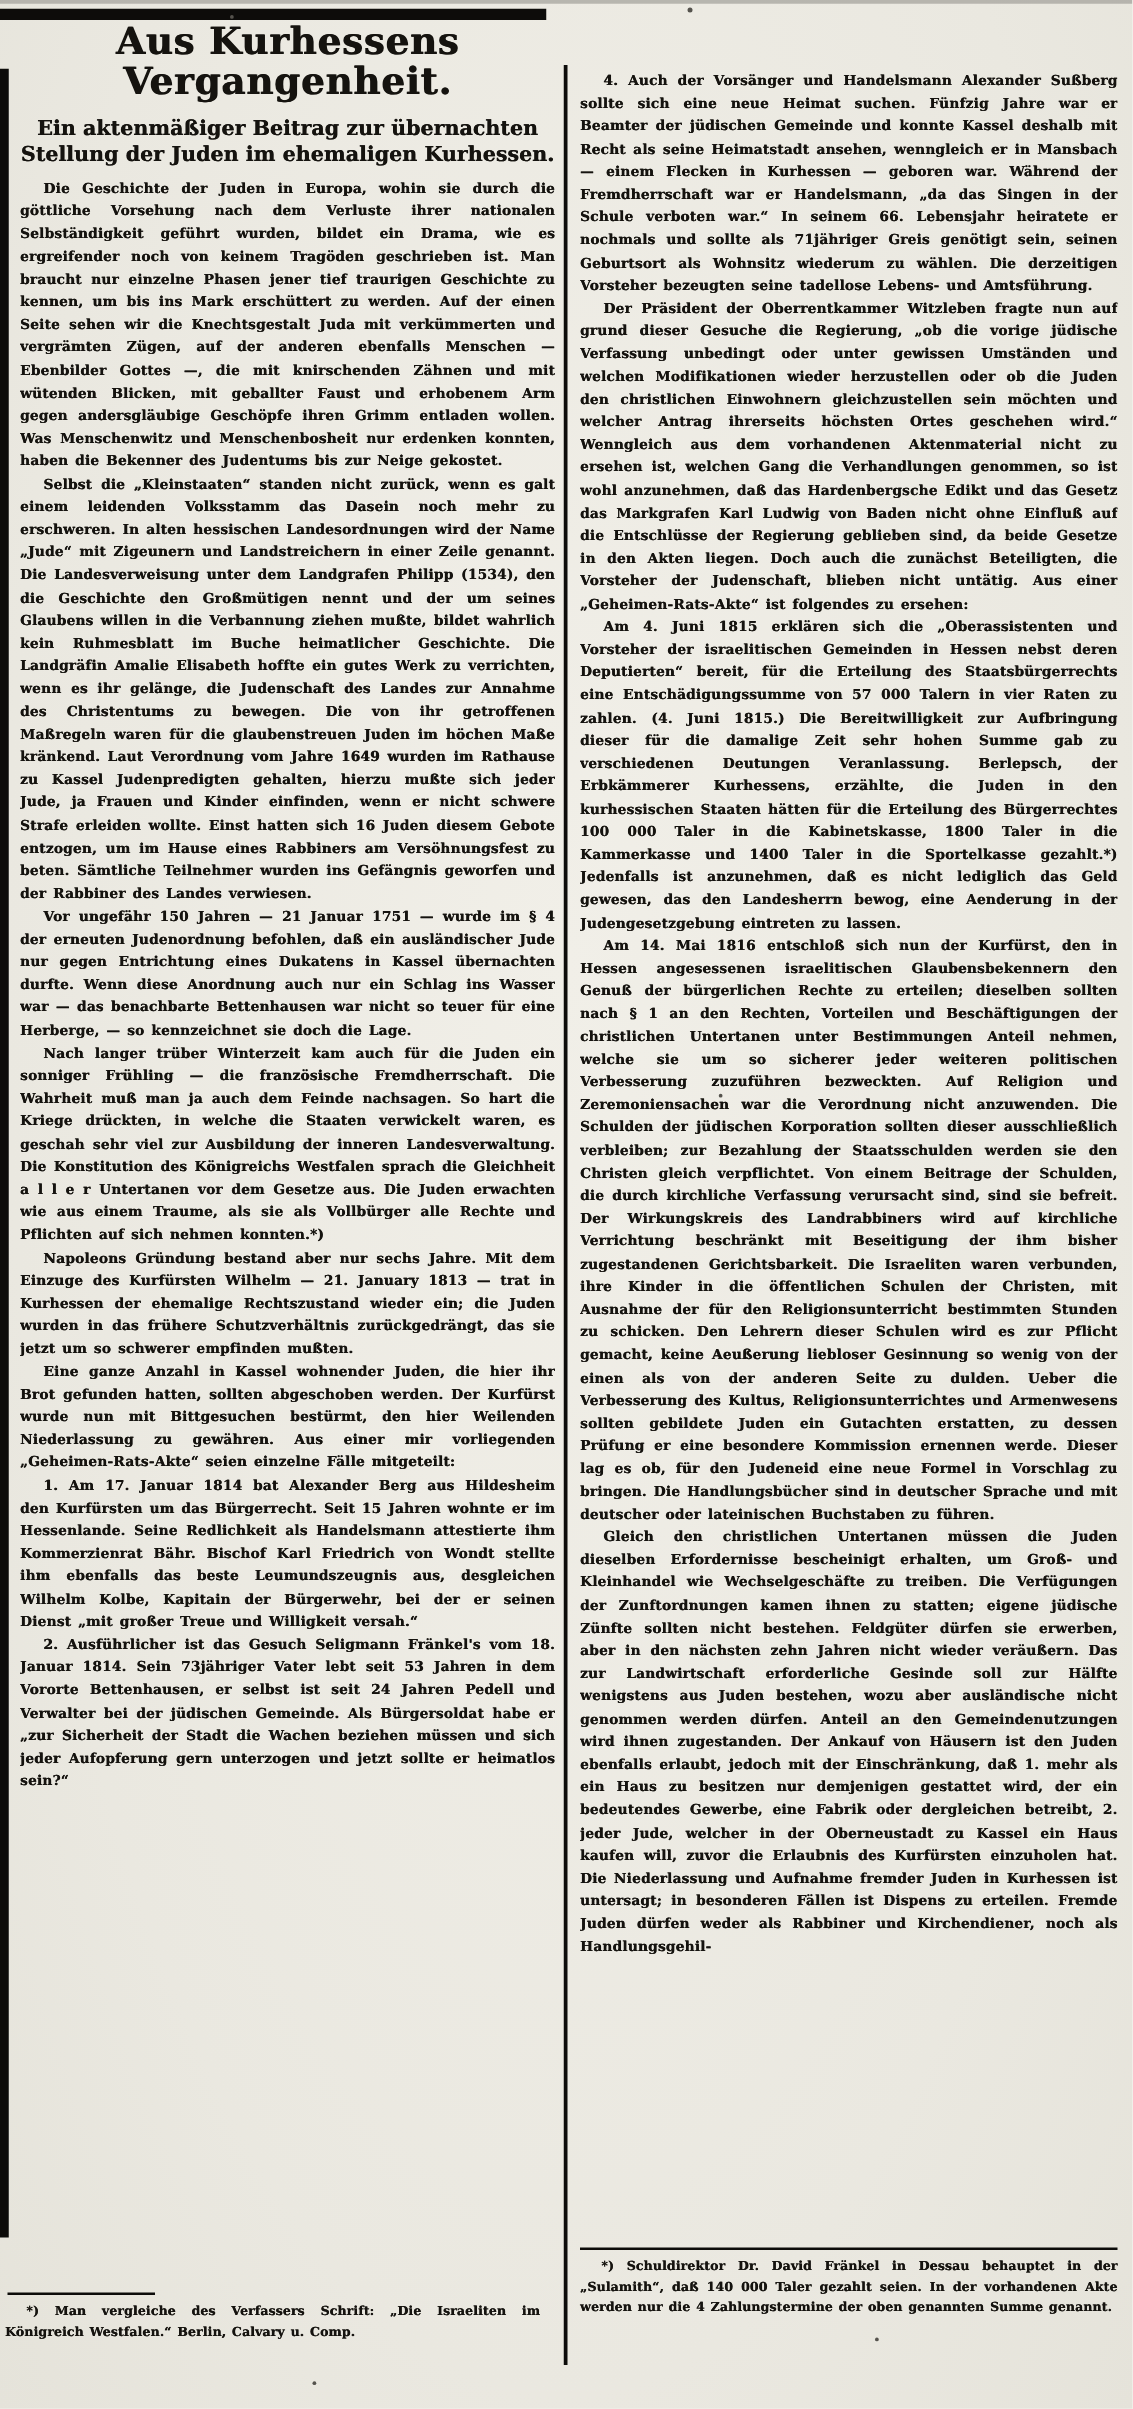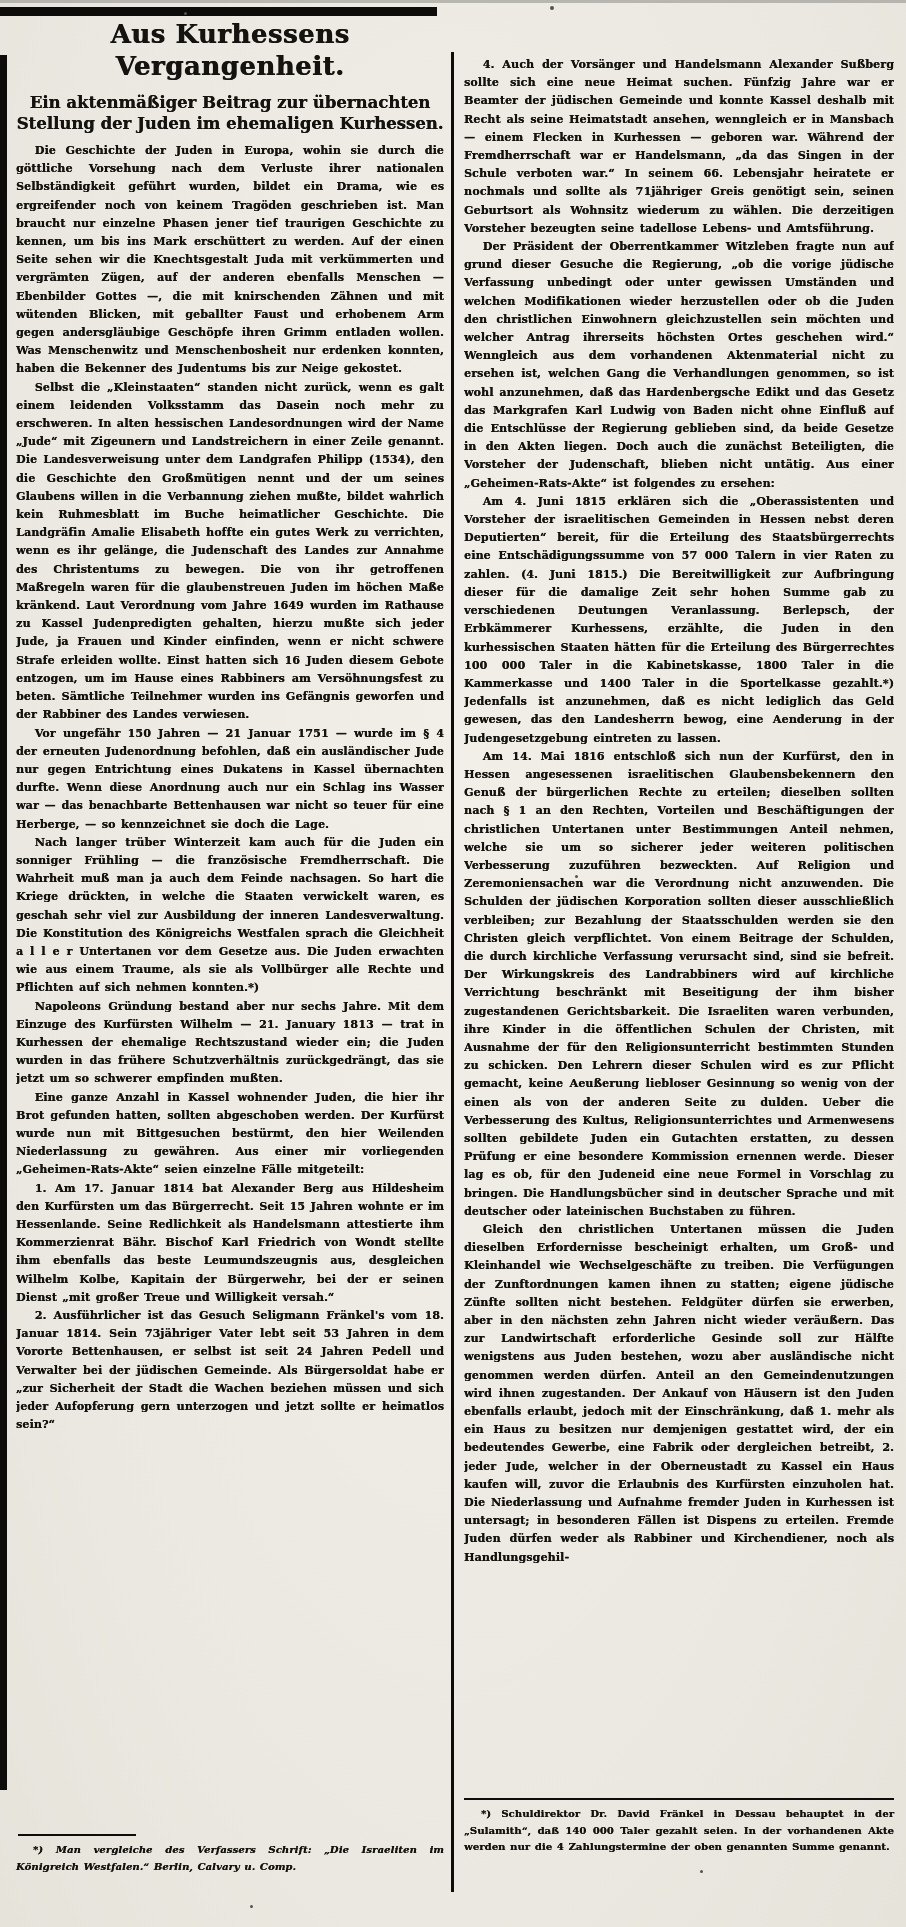--- a/index.html
+++ b/index.html
@@ -18,37 +18,37 @@
   .left-bar{position:absolute;left:0;top:55px;width:7px;height:1735px;background:#0d0c0a;}
   .col-divider{position:absolute;left:451px;top:52px;width:3px;height:1840px;background:#0d0c0a;}
   .speck{position:absolute;background:#55534d;border-radius:50%;}
 
   .col{position:absolute;text-align:justify;}
   .col1{left:16px;top:18px;width:428px;height:1812px;overflow:hidden;}
   .col2{left:464px;top:56px;width:430px;height:1740px;overflow:hidden;}
 
   .title{
     margin:0 0 10px 0;text-align:center;
-    font-size:26px;line-height:32px;font-weight:700;
+    font-size:30px;line-height:32px;font-weight:700;
     letter-spacing:.5px;
     text-shadow:.6px 0 0 currentColor;
   }
   .subtitle{
     margin:0 0 8px 0;text-align:center;
     font-size:16.5px;line-height:21px;font-weight:700;
     text-shadow:.3px 0 0 currentColor;
   }
   .body-text p{
     margin:0;text-indent:1.7em;
     font-size:11px;line-height:18.2px;font-weight:700;
     letter-spacing:.15px;word-spacing:1.5px;
     text-shadow:.25px 0 0 currentColor;
   }
   .footnote-block{position:absolute;width:430px;}
-  .fn1{left:16px;top:1834px;width:428px;font-style:italic;}
+  .fn1{left:4px;top:1834px;width:428px;}
   .fn2{left:464px;top:1798px;width:430px;}
   .fn-rule{border:0;border-top:2.5px solid #0d0c0a;margin:0 0 6px 0;}
   .fn1 .fn-rule{width:118px;margin-left:2px;}
   .fn2 .fn-rule{width:430px;}
   .footnote-text{
     margin:0;text-indent:1.7em;text-align:justify;
     font-size:10px;line-height:16.5px;font-weight:700;
     letter-spacing:.1px;word-spacing:1px;
     text-shadow:.25px 0 0 currentColor;
   }

